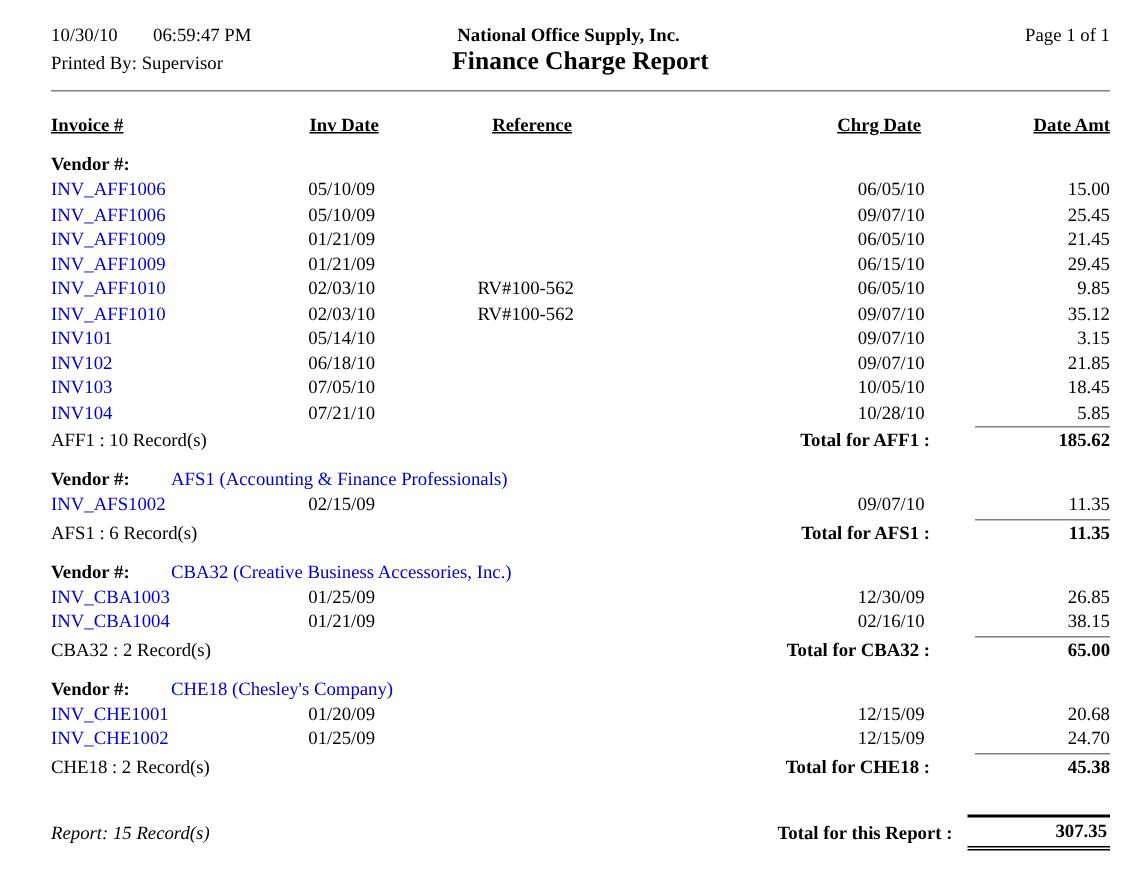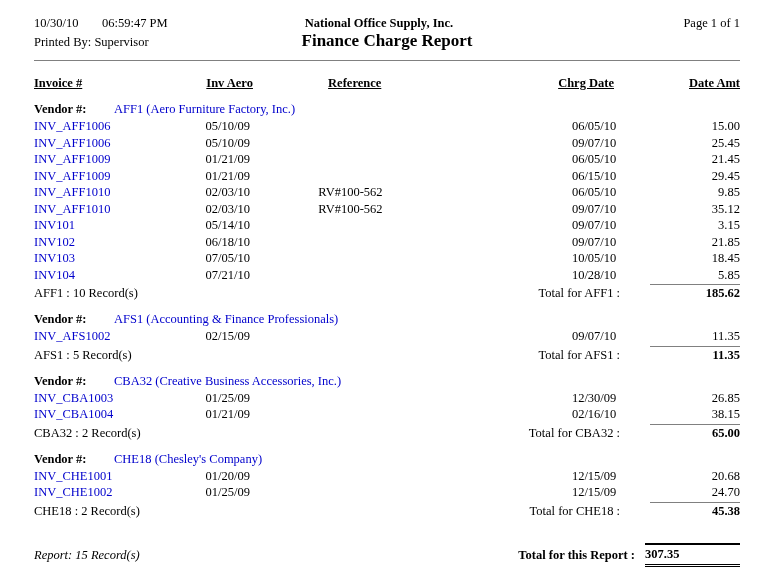--- a/index.html
+++ b/index.html
@@ -33,61 +33,60 @@
   .c5 { width: 120px; text-align: right; }
   .row .c4 { padding-right: 6px; }
 
   
   .vrow { display: flex; margin-top: 9px; height: 17px; line-height: 17px; }
   .vlabel { width: 80px; font-weight: bold; }
   .lnk { color: var(--link-blue, #0000CC); }
   .row { display: flex; height: 16.5px; line-height: 16.5px; }
   .gfoot { display: flex; margin-top: 1px; min-height: 18px; align-items: flex-start; }
   .g-rec { flex: 1; padding-top: 2px; }
-  .g-lab { width: 220px; text-align: right; font-weight: normal; padding-top: 2px; }
+  .g-lab { width: 220px; text-align: right; font-weight: bold; padding-top: 2px; }
   .g-amt { width: 120px; }
   .ovl   { width: 90px; margin-left: auto; border-top: 1px solid var(--rule-gray, #808080);
            text-align: right; font-weight: bold; padding-top: 1px; }
 
   
   .rfoot { display: flex; margin-top: 23px; align-items: flex-start; }
   .r-rec { flex: 1; font-style: italic; padding-top: 5px; }
   .r-lab { font-weight: bold; padding-right: 10px; padding-top: 5px; }
   .r-amt { width: 95px; }
   .rbox  { border-top: 2px solid #000; border-bottom: 3px double #000;
-           font-weight: bold; padding: 2px 2px 2px 0; }
+           text-align: right; font-weight: bold; padding: 2px 2px 2px 0; }
 </style>
 </head>
 <body>
 
 <div class="report">
 
   <div class="hdr">
     <span class="hdr-date">10/30/10</span>
     <span class="hdr-time">06:59:47 PM</span>
     <span class="hdr-company">National Office Supply, Inc.</span>
     <span class="hdr-page">Page 1 of 1</span>
     <span class="hdr-printed">Printed By: Supervisor</span>
     <span class="hdr-title">Finance Charge Report</span>
   </div>
   <div class="rule"></div>
 
   <div class="cols">
     <div class="c1"><span class="hc">Invoice #</span></div>
-    <div class="c2"><span class="hc">Inv Aero</span></div>
+    <div class="c2"><span class="hc">Inv Date</span></div>
     <div class="c3"><span class="hc">Reference</span></div>
     <div class="c4"><span class="hc">Chrg Date</span></div>
     <div class="c5"><span class="hc">Date Amt</span></div>
   </div>
 
   <div id="report-groups">
   <div class="group">
     <div class="vrow">
       <span class="vlabel">Vendor #:</span>
-      <span class="lnk">AFF1 (Aero Furniture Factory, Inc.)</span>
     </div>
     <div>
   <div class="row">
     <div class="c1"><span class="lnk">INV_AFF1006</span></div>
     <div class="c2">05/10/09</div>
     <div class="c3"></div>
     <div class="c4">06/05/10</div>
     <div class="c5">15.00</div>
   </div>
 
@@ -180,21 +179,21 @@
     <div>
   <div class="row">
     <div class="c1"><span class="lnk">INV_AFS1002</span></div>
     <div class="c2">02/15/09</div>
     <div class="c3"></div>
     <div class="c4">09/07/10</div>
     <div class="c5">11.35</div>
   </div>
 </div>
     <div class="gfoot">
-      <div class="g-rec">AFS1 : 5 Record(s)</div>
+      <div class="g-rec">AFS1 : 6 Record(s)</div>
       <div class="g-lab">Total for AFS1 :</div>
       <div class="g-amt">
         <div class="ovl">11.35</div>
       </div>
     </div>
   </div>
 
   <div class="group">
     <div class="vrow">
       <span class="vlabel">Vendor #:</span>

